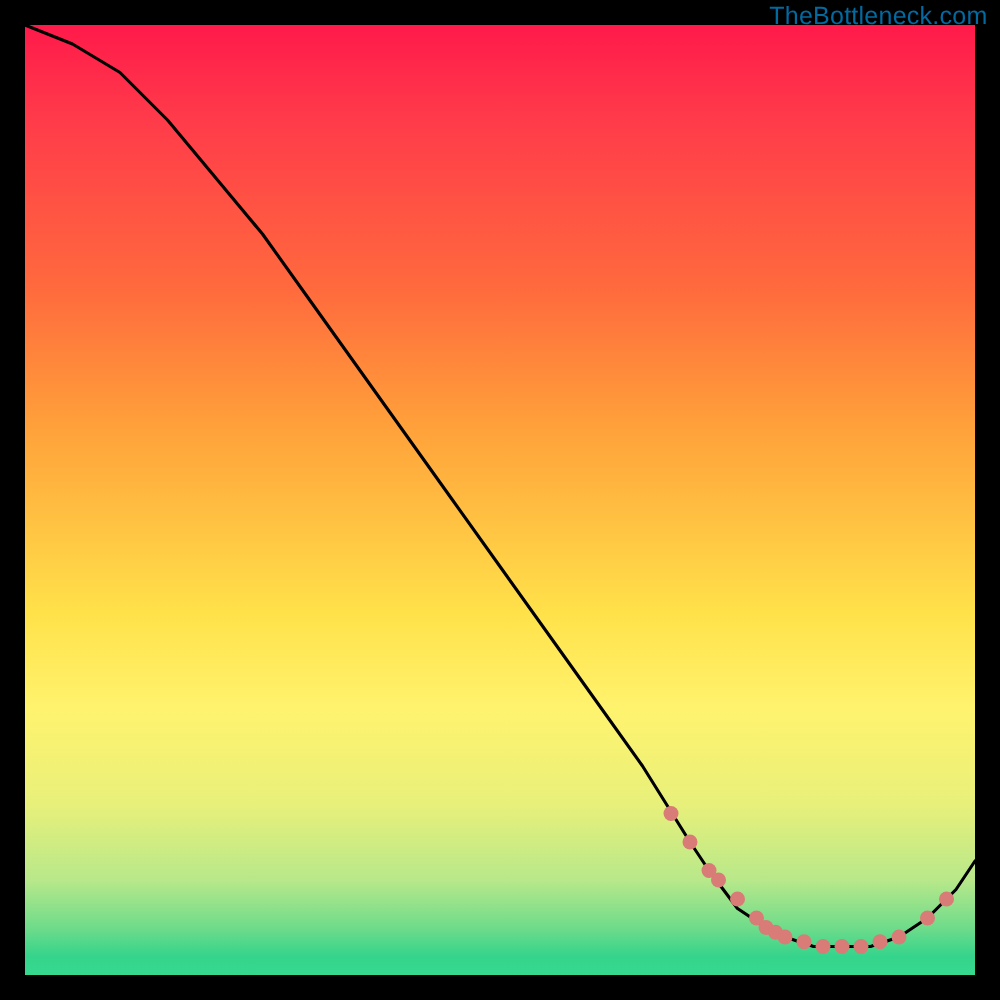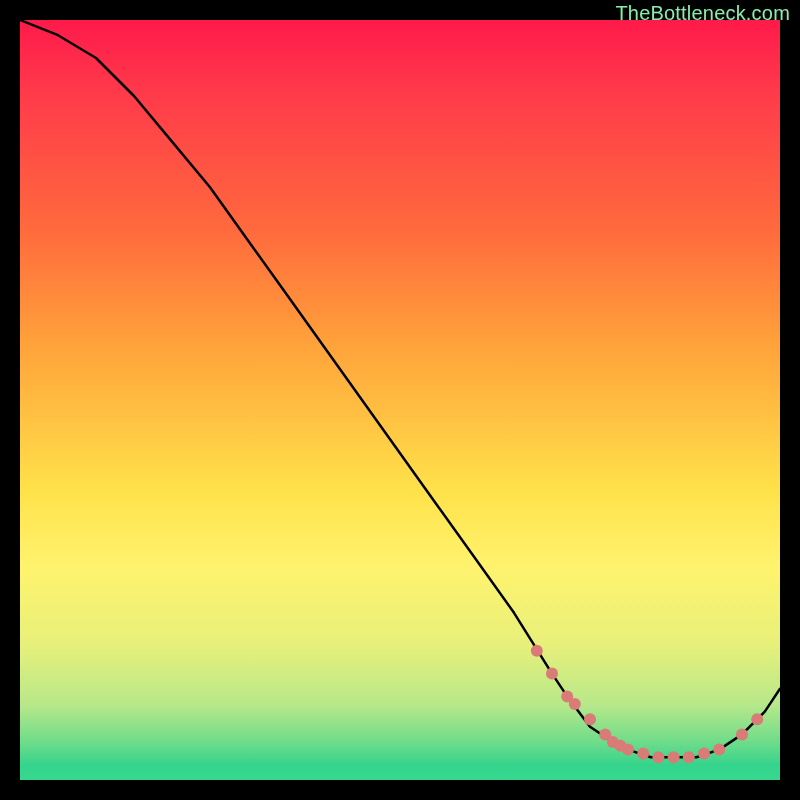--- a/index.html
+++ b/index.html
@@ -30,21 +30,21 @@
       #35d48c 98%,
       #36d88e 100%
     );
   }
   .attribution {
     position: absolute;
     top: 2px;
     right: 10px;
     font-family: Arial, Helvetica, sans-serif;
     font-size: 20px;
-    color: #86efac;
+    color: #0369a1;
     letter-spacing: 0.2px;
     z-index: 3;
   }
   svg.curve {
     position: absolute;
     left: 0;
     top: 0;
     width: 760px;
     height: 760px;
     z-index: 2;

